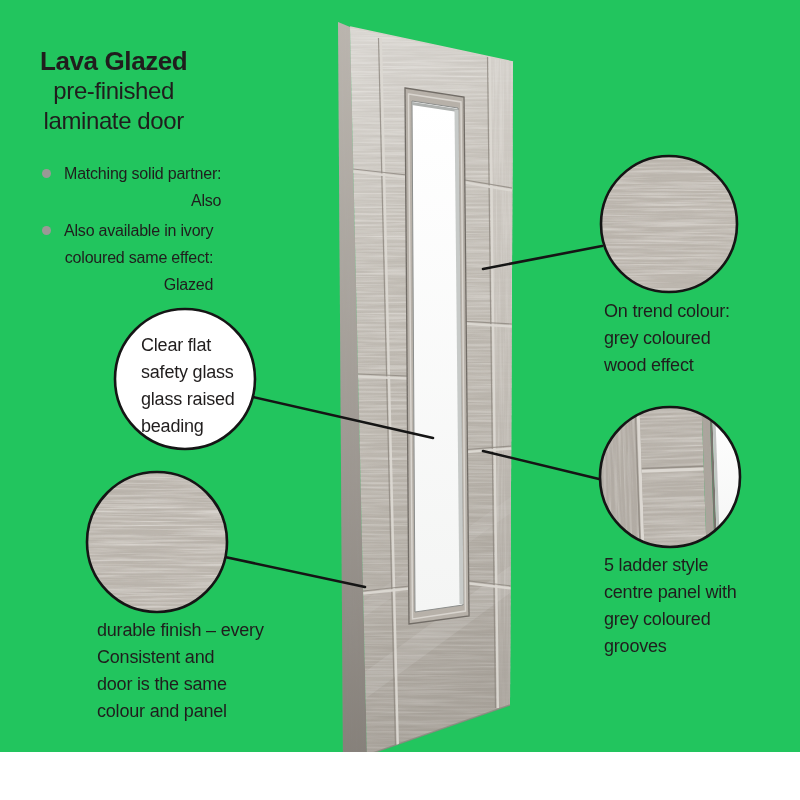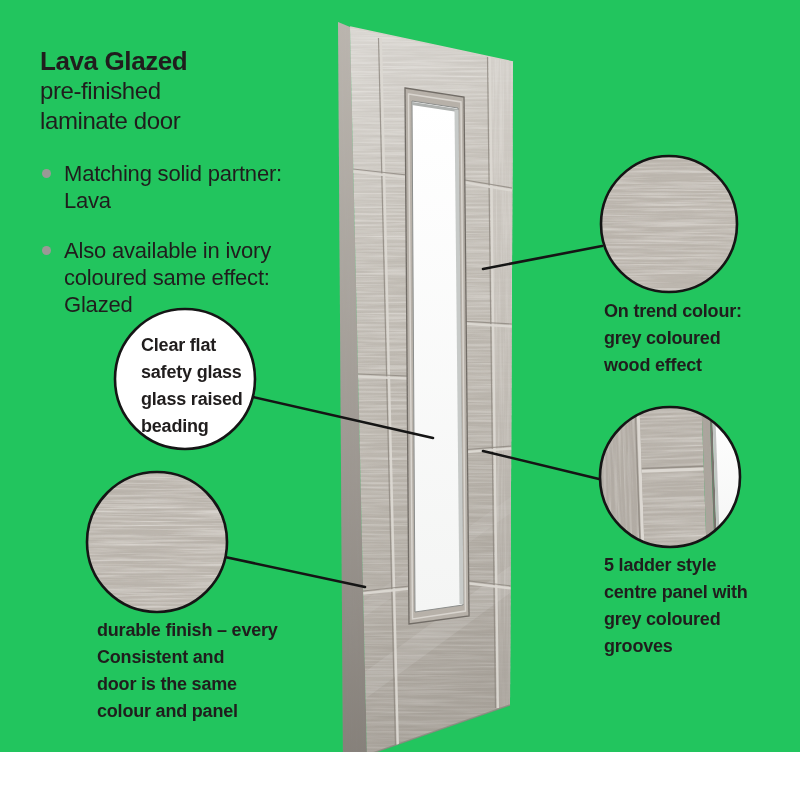--- a/index.html
+++ b/index.html
@@ -1,26 +1,26 @@
 <!DOCTYPE html>
 <html><head>
 <meta charset="utf-8">
 <style>
   html,body{margin:0;padding:0;background:#ffffff;}
   .canvas{position:relative;width:800px;height:752px;background:#22c55e;overflow:hidden;
           font-family:"Liberation Sans",sans-serif;color:#201d1d;}
   svg.art{position:absolute;left:0;top:0;}
   .title-block{position:absolute;left:40px;top:46px;}
   .title{font-size:26px;font-weight:bold;line-height:30px;letter-spacing:-0.4px;}
-  .subtitle{font-size:24px;line-height:30px;letter-spacing:-0.4px;}
-  .bullet{position:absolute;left:40px;padding-left:24px;font-size:22px;line-height:27px;letter-spacing:-0.2px;}
+  .subtitle{font-size:24px;line-height:30px;letter-spacing:-0.4px;text-align:center;}
+  .bullet{position:absolute;left:40px;padding-left:24px;font-size:16px;line-height:27px;letter-spacing:-0.2px;text-align:right;}
   .bullet .dot{position:absolute;left:2px;top:9px;width:9px;height:9px;border-radius:50%;background:#9b9996;}
   .bullet-1{top:160px;}
-  .bullet-2{top:217px;margin-top:20px;}
-  .label{position:absolute;font-size:18px;line-height:27px;letter-spacing:-0.2px;font-weight:bold;}
+  .bullet-2{top:217px;}
+  .label{position:absolute;font-size:18px;line-height:27px;letter-spacing:-0.2px;}
   .label-glass{left:141px;top:332px;}
   .label-colour{left:604px;top:298px;}
   .label-panel{left:604px;top:552px;}
   .label-finish{left:97px;top:617px;}
 </style>
 </head>
 <body>
 
 <div class="canvas">
 
@@ -190,21 +190,21 @@
 
   <div class="title-block">
     <div class="title">Lava Glazed</div>
     <div class="subtitle">pre-finished</div>
     <div class="subtitle">laminate door</div>
   </div>
 
   <div class="bullet bullet-1">
     <span class="dot"></span>
     <div>Matching solid partner:</div>
-    <div>Lava</div>
+    <div>Also</div>
   </div>
 
   <div class="bullet bullet-2">
     <span class="dot"></span>
     <div>Also available in ivory</div>
     <div>coloured same effect:</div>
     <div>Glazed</div>
   </div>
 
   <div class="label label-glass">

